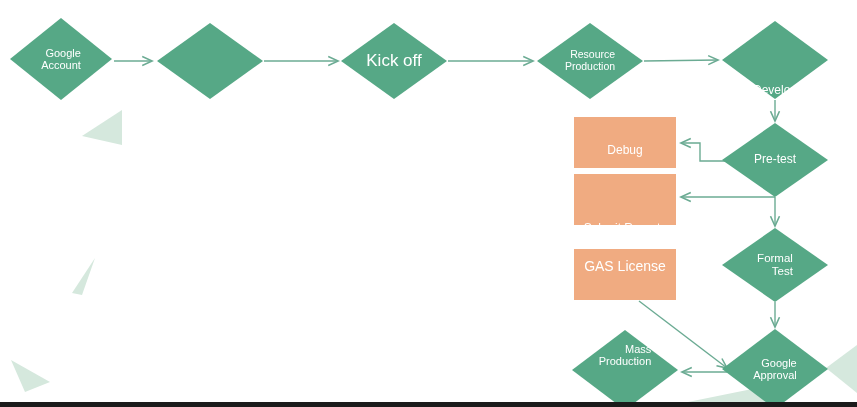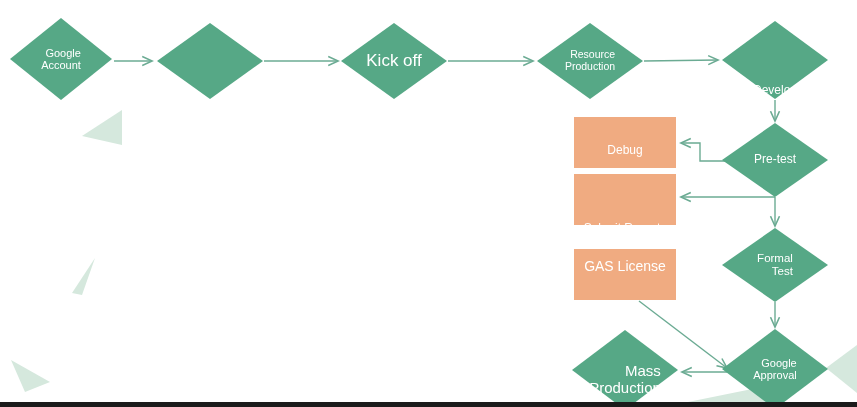--- a/index.html
+++ b/index.html
@@ -110,21 +110,21 @@
   <div class="node-label" style="left:735px; top:45px; width:80px; height:30px; font-size:12px;margin-top:31px;">Develop</div>
 
   <div class="node-label" style="left:735px; top:246px; width:80px; height:38px; font-size:11.5px;">Formal
 Test</div>
 
   <div class="node-label" style="left:735px; top:145px; width:80px; height:30px; font-size:12px;">Pre-test</div>
 
   <div class="node-label" style="left:733px; top:350px; width:84px; height:38px; font-size:11px;">Google
 Approval</div>
 
-  <div class="node-label" style="left:580px; top:361px; width:90px; height:38px; font-size:15px;">Mass
+  <div class="node-label" style="left:580px; top:336px; width:90px; height:38px; font-size:11px;">Mass
 Production</div>
 
   <div class="node-label" style="left:574px; top:117px; width:102px; height:68px; font-size:12px;">Debug</div>
 
   <div class="node-label" style="left:574px; top:174px; width:102px; height:51px; font-size:12px;margin-top:29px;">Submit Reports</div>
 
   <div class="node-label" style="left:574px; top:249px; width:102px; height:36px; font-size:14px;">GAS License</div>
 
   <div class="bottom-bar"></div>
 </div>

